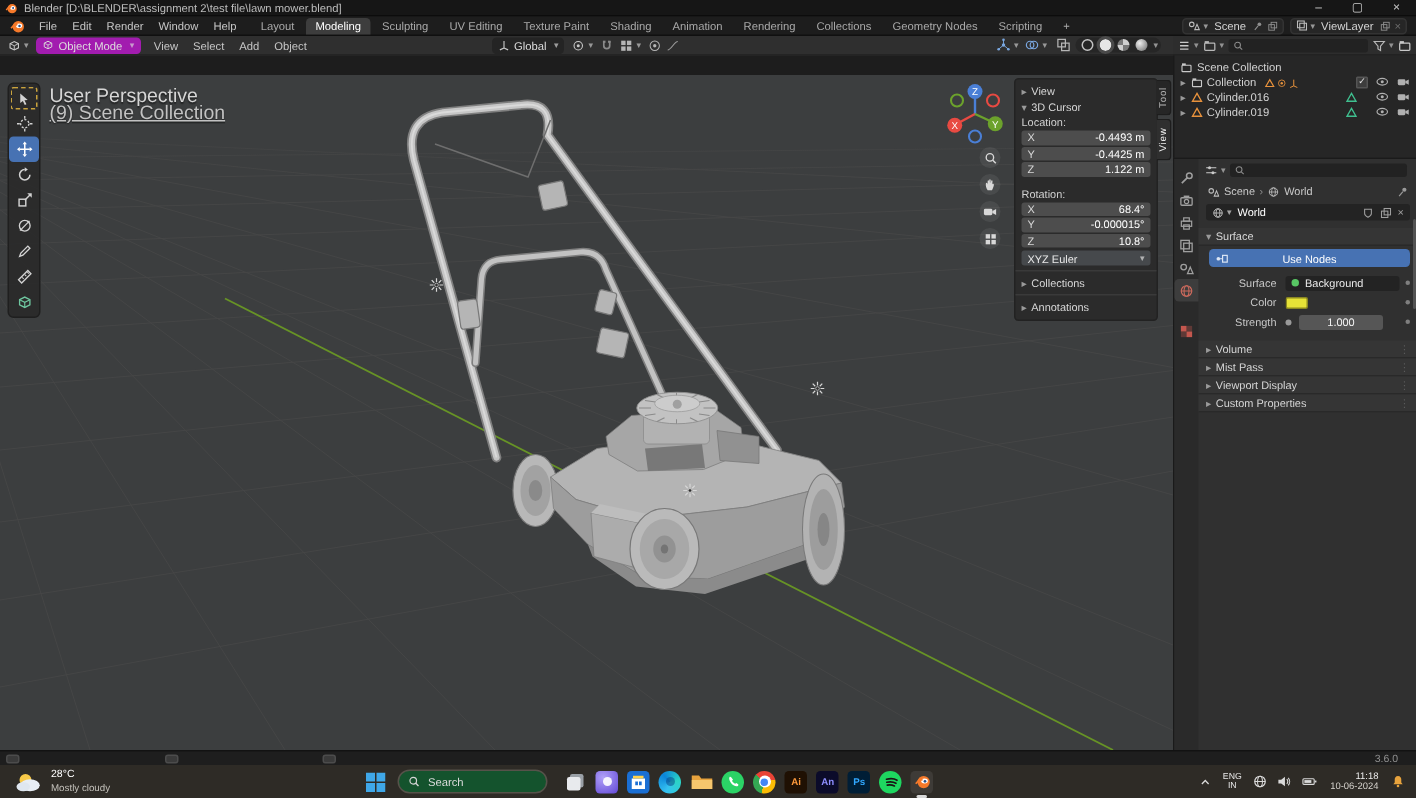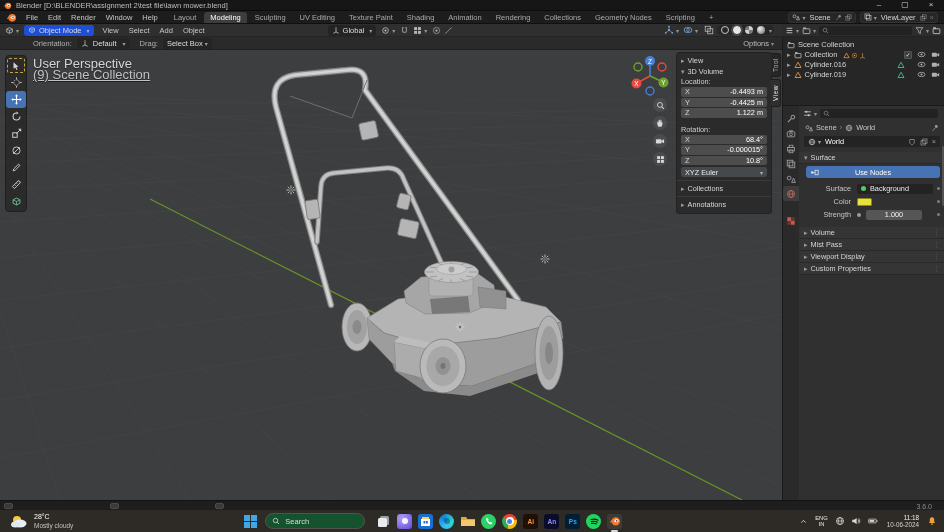--- a/index.html
+++ b/index.html
@@ -20,21 +20,21 @@
   .topbar{left:0;top:11px;width:944px;height:13px;background:#1d1d1d;display:flex;align-items:center;border-bottom:1px solid #101010;font-size:7.5px;}
   .menu-item{padding:0 5px;color:#c6c6c6;}
   .ws{padding:1px 6px;margin:0 1px;border-radius:3px 3px 0 0;color:#a9a9a9;white-space:nowrap;}
   .ws.active{background:#3d3d3d;color:#fff;}
   .idsel{display:flex;align-items:center;background:#262626;border:1px solid #333;border-radius:3px;height:11px;padding:0 3px;margin-left:4px;color:#d5d5d5;}
 
   
   .vheader{left:0;top:24px;width:782px;height:13px;background:#2f2f2f;border-bottom:1px solid #242424;display:flex;align-items:center;font-size:7.5px;color:#d0d0d0;}
   .olheader{left:782px;top:24px;width:162px;height:13px;background:#2d2d2d;border-bottom:1px solid #222;display:flex;align-items:center;padding:0 3px;}
   .toolsettings{left:0;top:37px;width:782px;height:13px;background:#2a2a2a;border-bottom:1px solid #1f1f1f;display:flex;align-items:center;font-size:7.5px;color:#bdbdbd;}
-  .pill{display:flex;align-items:center;background:#1d4ed8;border-radius:3px;height:11px;padding:0 4px;color:#ddd;}
+  .pill{display:flex;align-items:center;background:#a21caf;border-radius:3px;height:11px;padding:0 4px;color:#ddd;}
   .pill.dark{background:#242424;}
   .shd{width:8px;height:8px;border-radius:50%;margin:0 2px;}
   .shdwrap{display:flex;align-items:center;background:#262626;border-radius:6px;padding:1px 2px;margin-left:3px;}
   .shd.active-bg{outline:2px solid #4a4a4a;outline-offset:0;}
 
   
   .viewport{left:0;top:50px;width:782px;height:450px;background:#3c3e3f;overflow:hidden;}
   .vp-overlay{left:33px;top:8px;color:#d6d6d6;font-size:13px;text-shadow:0 1px 1px rgba(0,0,0,.5);line-height:11px;}
   .vp-overlay .sub{color:#c2c2c2;text-decoration:underline;}
 
@@ -422,40 +422,20 @@
     </span>
     <svg class="ic" width="9" height="9" style="color:#b8b8b8">
         <use href="#i-funnel"></use>
       </svg>
     <span class="dn">▾</span>
     <svg class="ic" width="9" height="9" style="margin-left:3px;color:#c9c9c9">
         <use href="#i-box"></use>
       </svg>
   </div>
 
-  <div class="toolsettings abs">
-    <span style="margin-left:33px;color:#b0b0b0">Orientation:</span>
-    <span class="pill dark" style="margin-left:5px">
-      <svg class="ic" width="8" height="8" style="color:#c9c9c9">
-          <use href="#i-axes"></use>
-        </svg>
-      <span style="margin:0 4px">Default</span>
-        <span class="dn">▾</span>
-    </span>
-    <span style="margin-left:10px;color:#b0b0b0">Drag:</span>
-    <span class="pill dark" style="margin-left:5px">
-      <span>Select Box</span>
-        <span class="dn">▾</span>
-    </span>
-    <span style="flex:1"></span>
-    <span style="margin-right:8px" class="flex">
-      <span>Options</span>
-        <span class="dn">▾</span>
-    </span>
-  </div>
 
   <div class="viewport abs">
     <svg width="782" height="450" viewBox="0 50 782 450">
       <defs>
         <linearGradient id="fade" x1="0" y1="0" x2="0" y2="1">
           <stop offset="0" stop-color="#3c3e3f" stop-opacity="1"></stop>
           <stop offset="1" stop-color="#3c3e3f" stop-opacity="0"></stop>
         </linearGradient>
         <g id="starb" stroke="#d8d8d8" stroke-width="0.8">
           <path d="M0 -4.5 V-2 M0 4.5 V2 M-4.5 0 H-2 M4.5 0 H2 M-3.2 -3.2 L-1.5 -1.5 M3.2 3.2 L1.5 1.5 M-3.2 3.2 L-1.5 1.5 M3.2 -3.2 L1.5 -1.5"></path>
@@ -645,21 +625,21 @@
     </div>
 
     
     <div class="npanel abs">
       <div class="nsec">
           <span class="tri">▸</span>
           <span>View</span>
         </div>
       <div class="nsec">
           <span class="tri">▾</span>
-          <span>3D Volume</span>
+          <span>3D Cursor</span>
         </div>
       <div class="nlabel">Location:</div>
       <div class="nfield">
           <span class="ax">X</span>
           <span class="val">-0.4493 m</span>
         </div>
       <div class="nfield">
           <span class="ax">Y</span>
           <span class="val">-0.4425 m</span>
         </div>

